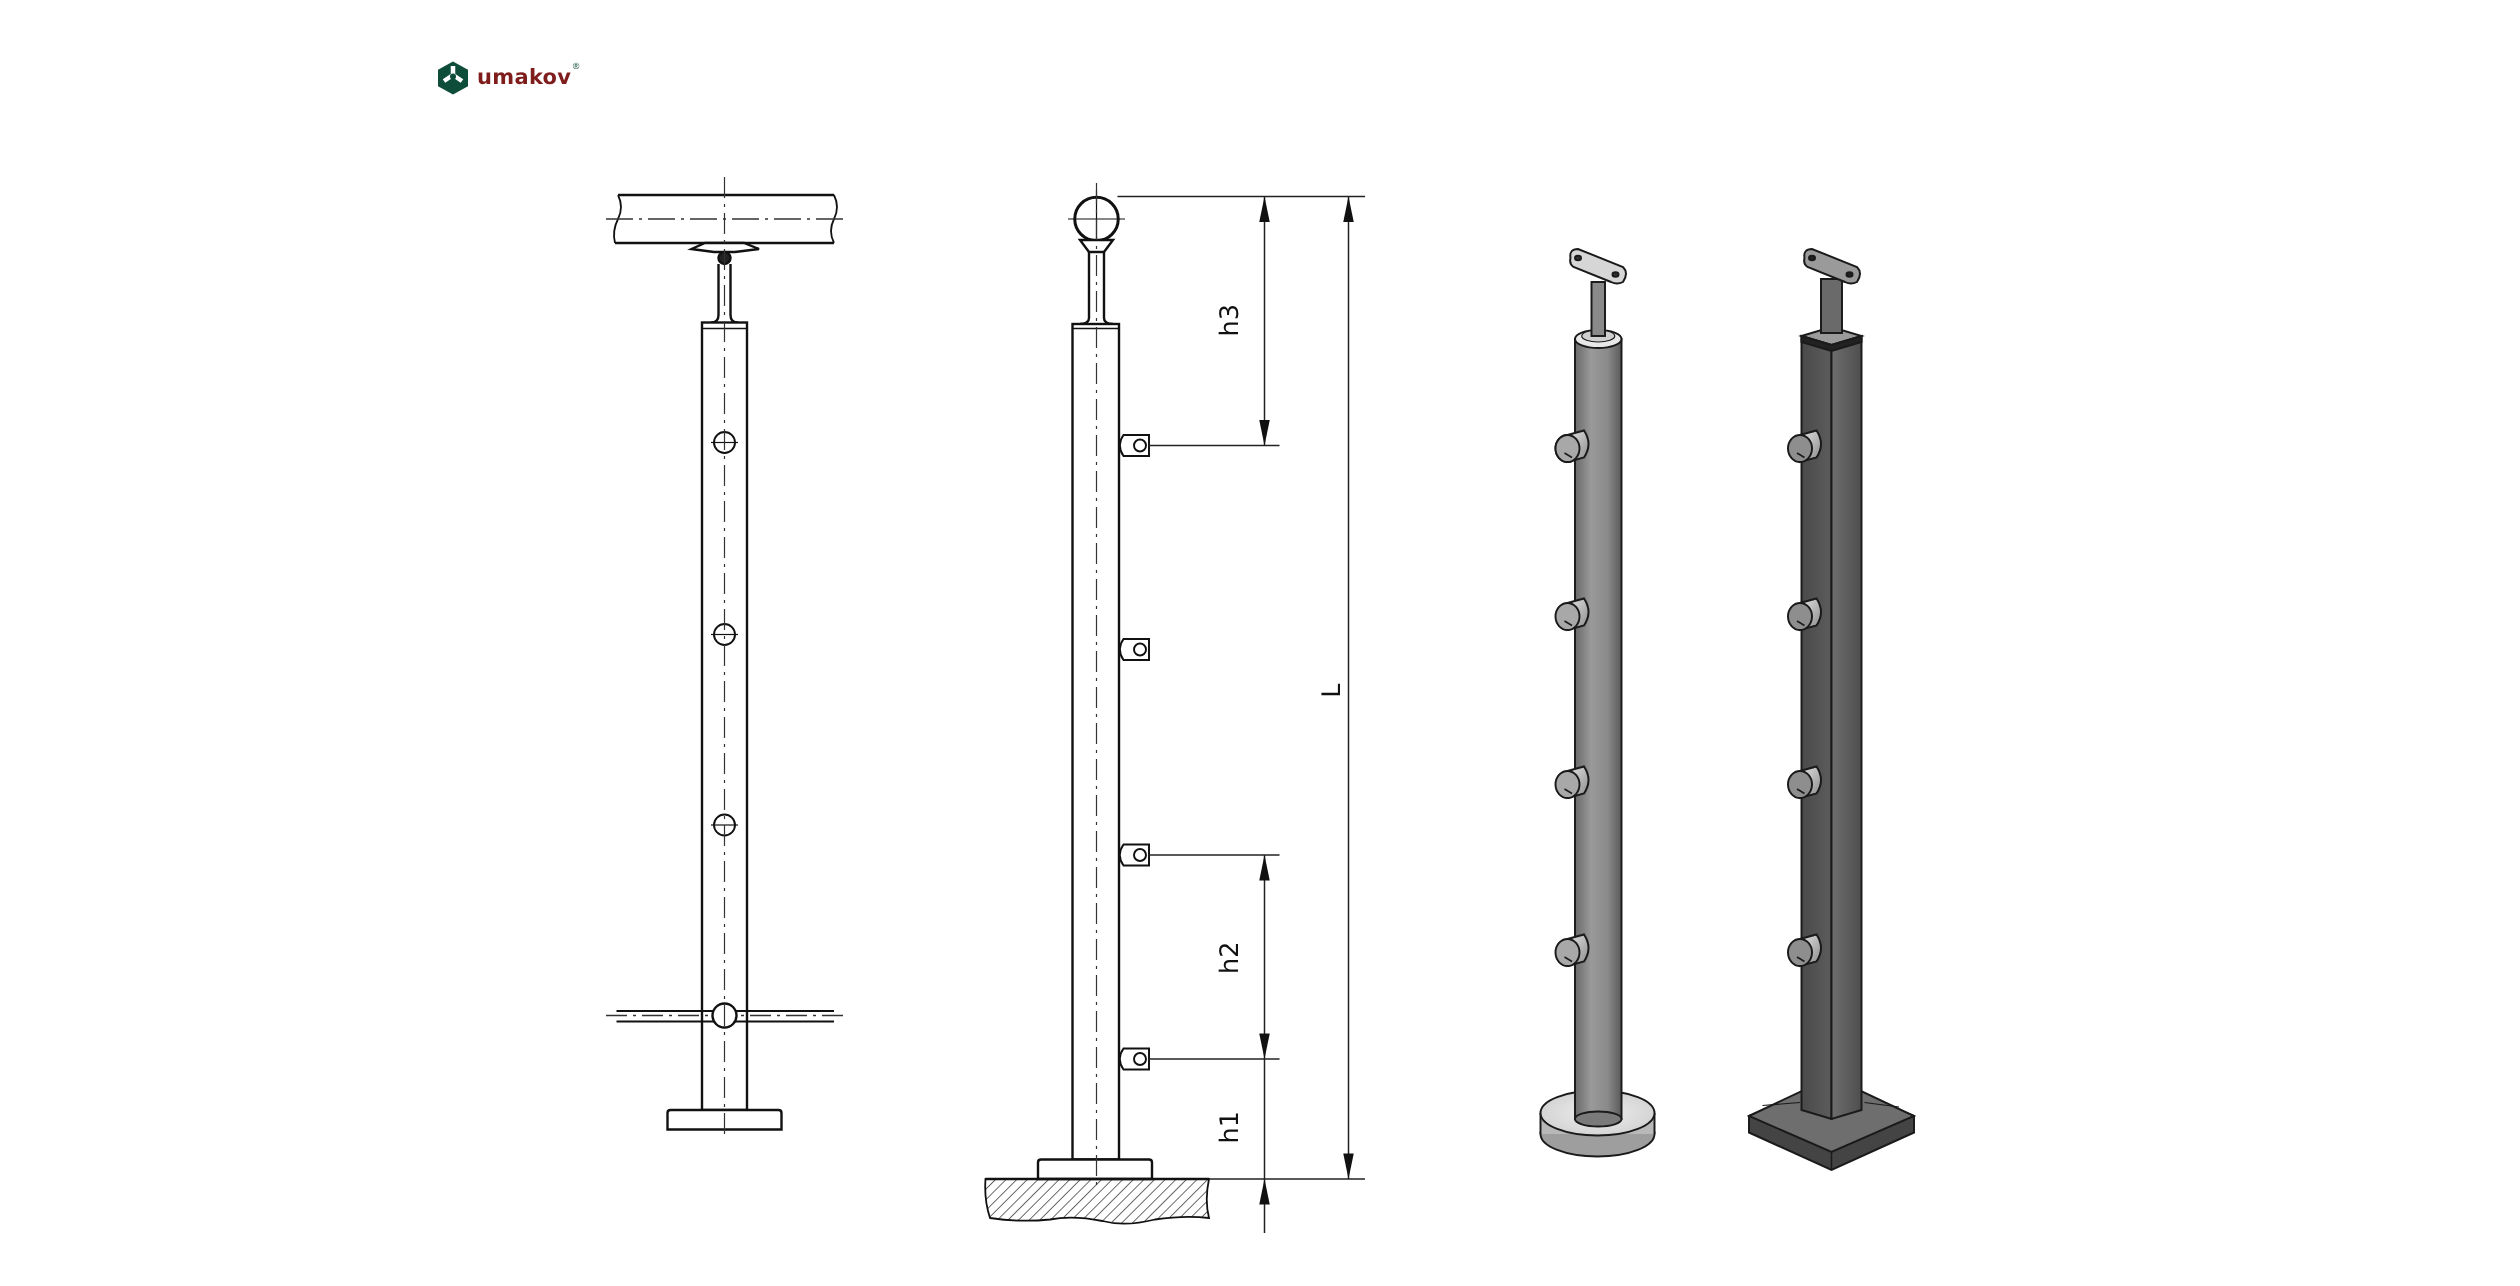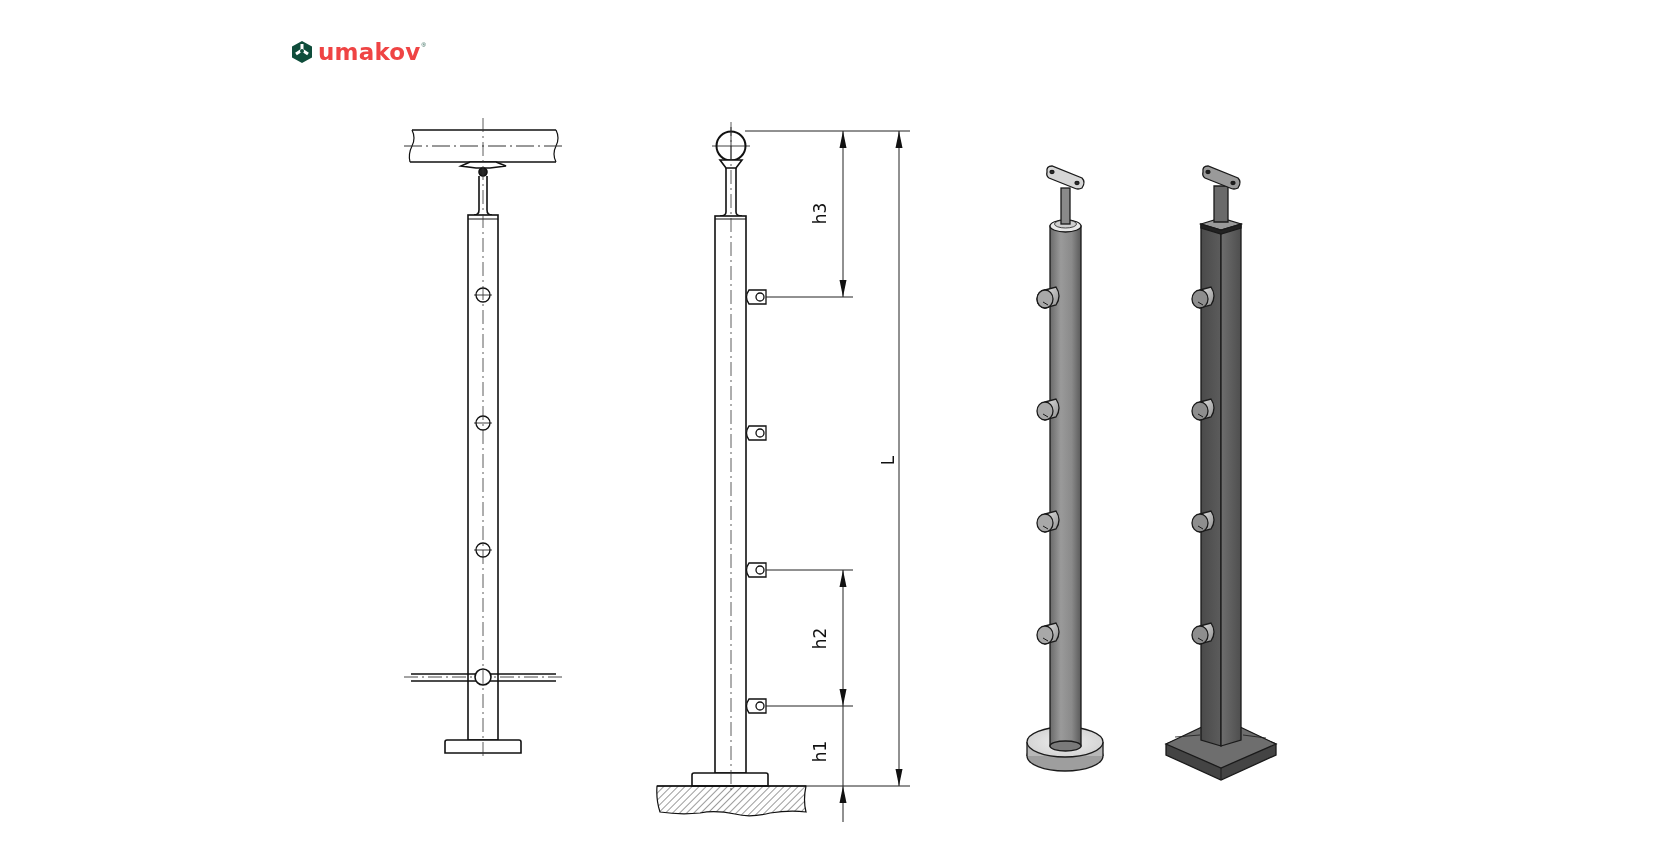--- a/index.html
+++ b/index.html
@@ -1,19 +1,19 @@
 <!DOCTYPE html>
 <html><head>
 <meta charset="utf-8">
 <style>
   html, body { margin: 0; padding: 0; background: #ffffff; }
   body { width: 1680px; height: 857px; position: relative; overflow: hidden; font-family: "Liberation Sans", sans-serif; }
   #canvas { position: absolute; left: 0; top: 0; }
   .logo { position: absolute; left: 290px; top: 39px; height: 26px; display: flex; align-items: center; gap: 4px; }
-  .logo-text { font-family: "DejaVu Sans", sans-serif; font-weight: bold; font-size: 23px; color: #ef4444; letter-spacing: 0.2px; line-height: 1; }
+  .logo-text { font-family: "DejaVu Sans", sans-serif; font-weight: bold; font-size: 14px; color: #7f1d1d; letter-spacing: 0.2px; line-height: 1; }
   .logo-reg { font-size: 6px; color: #0f4d3b; align-self: flex-start; margin-top: 3px; margin-left: -3px; }
   .dim-label { position: absolute; font-family: "DejaVu Sans", sans-serif; font-size: 17px; color: #111; transform-origin: center center; transform: rotate(-90deg); white-space: nowrap; line-height: 1; }
 </style>
 </head>
 <body>
 
 <svg id="canvas" width="1680" height="857" viewBox="0 0 1680 857" xmlns="http://www.w3.org/2000/svg">
   <defs>
     <pattern id="hatch" patternUnits="userSpaceOnUse" width="5" height="5" patternTransform="rotate(45)">
       <line x1="0" y1="0" x2="0" y2="5" stroke="#222" stroke-width="0.9"></line>

